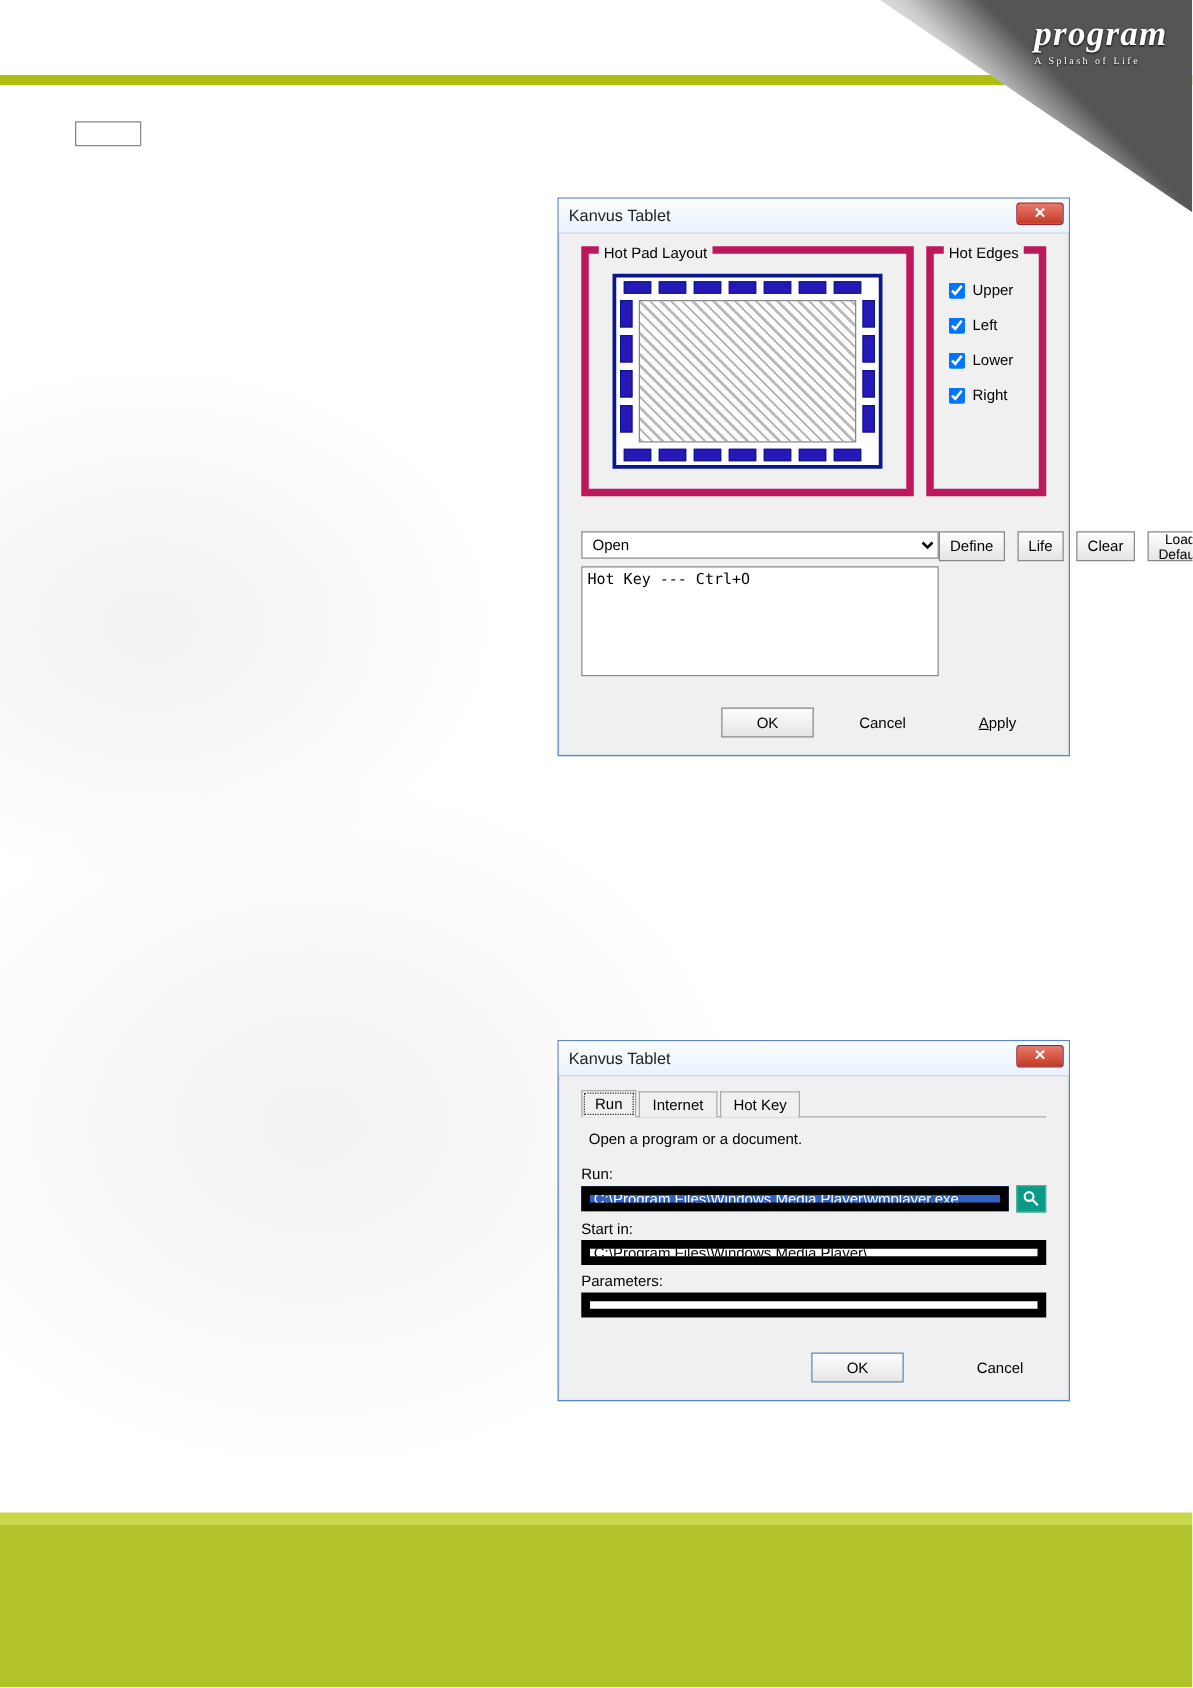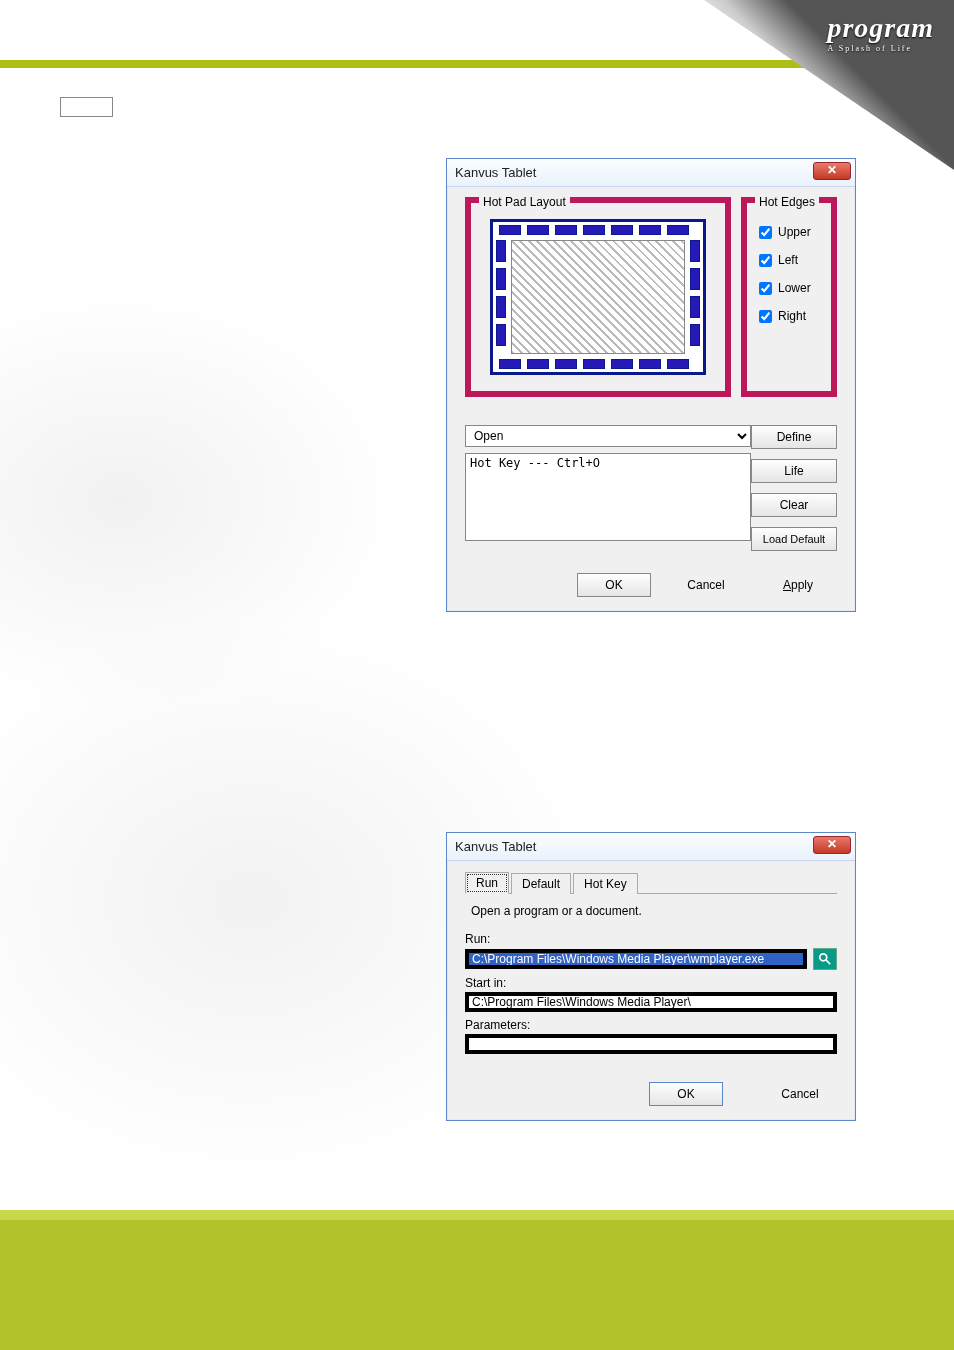--- a/index.html
+++ b/index.html
@@ -102,33 +102,33 @@
     background:
       repeating-linear-gradient(45deg, #bbb 0 2px, transparent 2px 6px);
     border: 1px solid #888;
   }
   .hotpad-canvas .pad { position:absolute; background:#2619b7; border:1px solid #0b178d; }
   .edge-check { display: flex; align-items: center; gap: 6px; margin: 14px 0; font-size: 12px; }
   .edge-check input { width: 13px; height: 13px; }
   
   .mid-row { display:flex; gap:0; margin-top:28px; align-items:flex-start;}
   .mid-left { flex:1; }
-  .mid-right { width:86px; display:flex; flex-direction:column; gap:10px; }
+  .mid-right { width:86px; display:flex; flex-direction:row; gap:10px; }
   .combo { width: 100%; height: 22px; border:1px solid #888; background:#fff; font-size:12px; padding:0 4px; }
   .txtarea { width:100%; height:88px; border:1px solid #888; background:#fff; font-size:12px; padding:2px 4px; margin-top:6px; resize:none; }
   .btn {
     height: 24px; border:1px solid #888; background:linear-gradient(#fefefe,#e5e5e5);
     font-size:12px; padding:0 8px; cursor:pointer;
   }
   .btn-row { display:flex; justify-content:flex-end; gap:18px; margin-top:22px; padding-right:2px;}
   .btn-row .btn { width:74px; }
   
   .desc { font-size:12px; margin: 4px 0 14px 6px; }
   .field-lbl { font-size:12px; margin: 6px 0 2px 0; display:block;}
-  .txt { width: 100%; height:20px; border:4px solid #000000; background:#fff; font-size:12px; padding:0 3px; font-family:inherit;}
+  .txt { width: 100%; height:20px; border:7px solid #000000; background:#fff; font-size:12px; padding:0 3px; font-family:inherit;}
   .txt.sel { background:#2f62c2; color:#fff; }
   .run-row { display:flex; gap:6px; align-items:center;}
   .browse {
     width:26px; height:22px; border:1px solid #6a8; background:#0a9a8a;
     display:inline-flex; align-items:center; justify-content:center; cursor:pointer;
   }
   .browse svg { width:14px; height:14px; }
   .btn-row2 { display:flex; justify-content:flex-end; gap:40px; margin-top:28px; }
   .btn-row2 .btn { width:74px; border:1px solid #5a87c7; }
   .nobtn { border:none; background:none; width:74px; text-align:center; font-size:12px; cursor:pointer;}
@@ -233,21 +233,21 @@
 </div>
 
 <div class="dialog" style="left:446px; top:832px; width:410px;">
   <div class="dlg-title">
     <span>Kanvus Tablet</span>
     <div class="close-btn">✕</div>
   </div>
   <div class="dlg-body">
     <div class="tabs">
       <div class="tab active">Run</div>
-      <div class="tab">Default</div>
+      <div class="tab">Internet</div>
       <div class="tab">Hot Key</div>
     </div>
 
     <div class="desc">Open a program or a document.</div>
 
     <label class="field-lbl">Run:</label>
     <div class="run-row">
       <input class="txt sel" value="C:\Program Files\Windows Media Player\wmplayer.exe" style="">
       <div class="browse">
         <svg viewBox="0 0 16 16">

